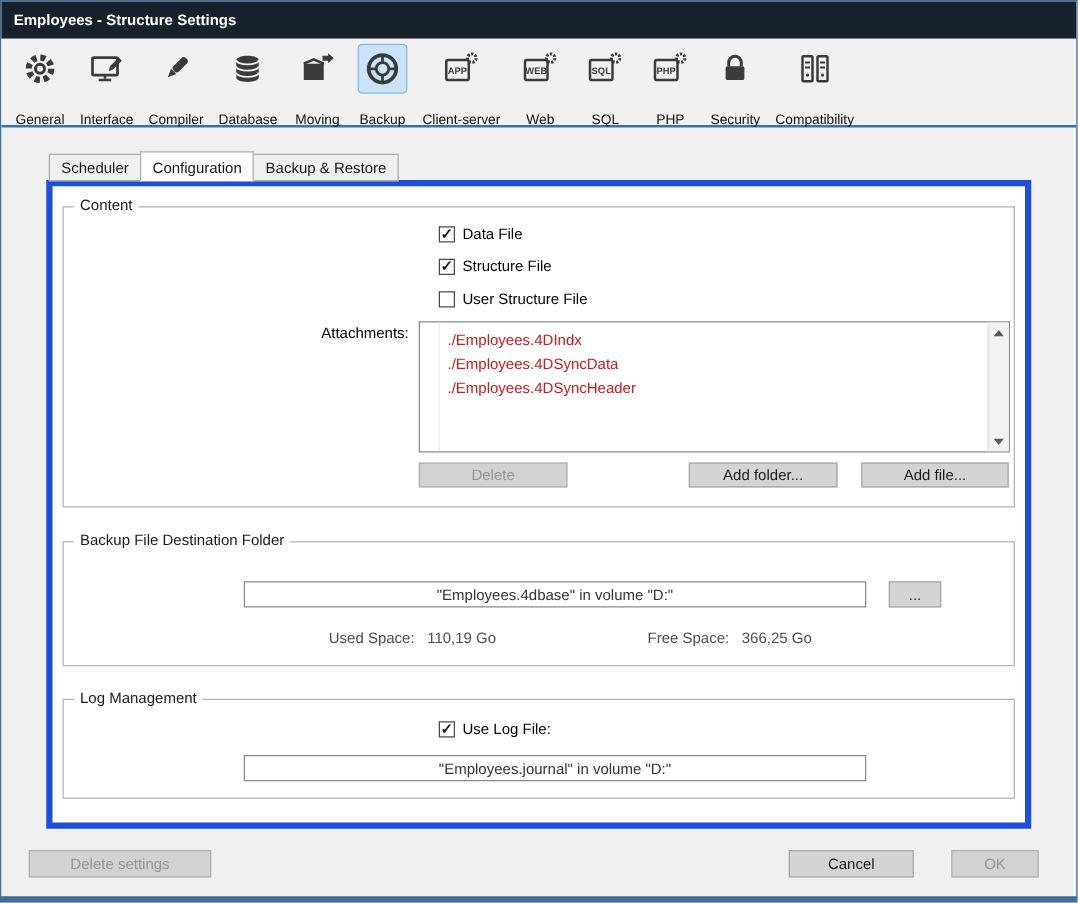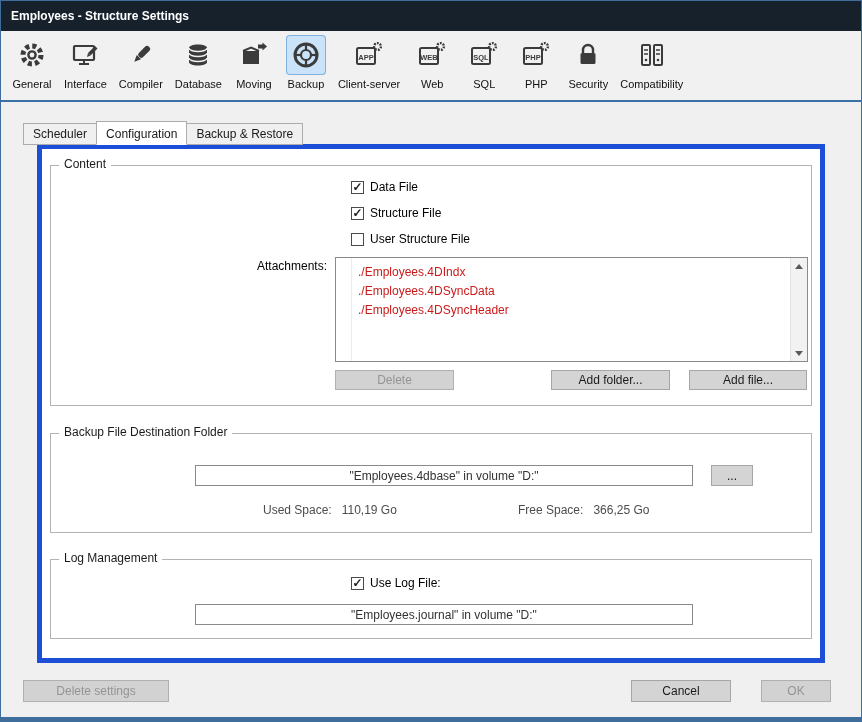--- a/index.html
+++ b/index.html
@@ -21,24 +21,24 @@
   .toolbar {
     height:71px; background:#f1f1f1; border-bottom:2px solid #3a72a8;
     display:flex; align-items:flex-start; padding:4px 4px 0 5px;
   }
   .tb-item { display:flex; flex-direction:column; align-items:center; padding:0 6px; cursor:default; }
   .tb-ico {
     width:40px; height:40px; display:flex; align-items:center; justify-content:center; border-radius:4px;
   }
   .tb-ico.selected { background:#cbe3f8; box-shadow: inset 0 0 0 1px #7fb2df; }
   .tb-ico svg { width:28px; height:28px; display:block; }
-  .tb-label { font-size:11px; color:#111; margin-top:3px; white-space:nowrap; }
-
-  
-  .tabs { display:flex; margin-left:22px; margin-top:20px; position:relative; top:1px; }
+  .tb-label { font-size:11px; color:#111; margin-top:15px; white-space:nowrap; }
+
+  
+  .tabs { display:flex; margin-left:38px; margin-top:20px; position:relative; top:1px; }
   .tab {
     font-size:12px; color:#1a1a1a; background:#f0f0f0; border:1px solid #acacac;
     padding:3px 9px 3px; margin-right:-1px; position:relative; z-index:1; cursor:default; white-space:nowrap;
   }
   .tab.active { background:#fff; z-index:3; margin-top:-2px; padding-top:5px; border-bottom-color:#fff; }
 
   
   .panel {
     position:relative; margin:0 36px; height:519px; background:#fff;
     border:5px solid #1d4ed8; z-index:0;

